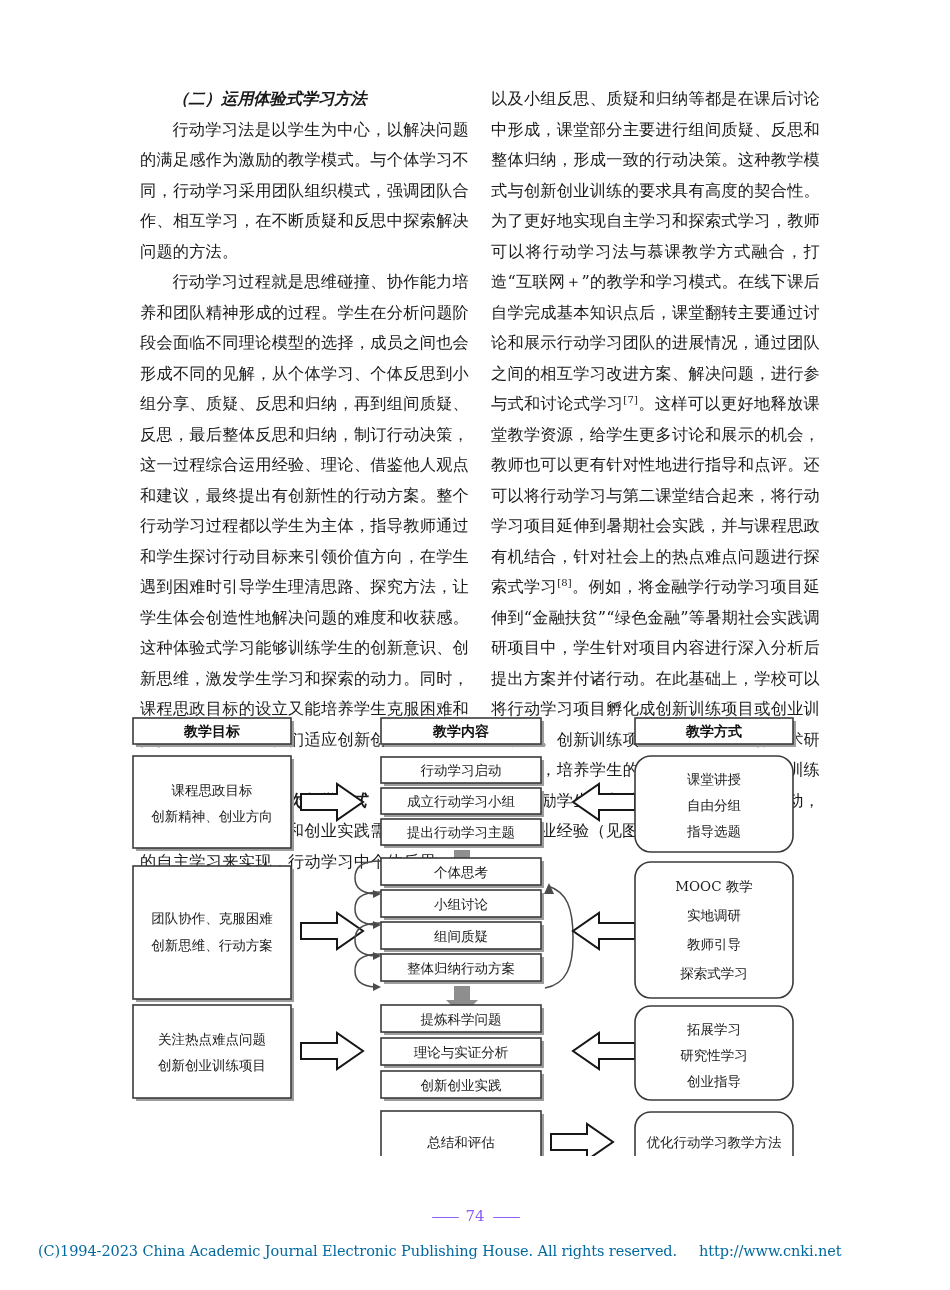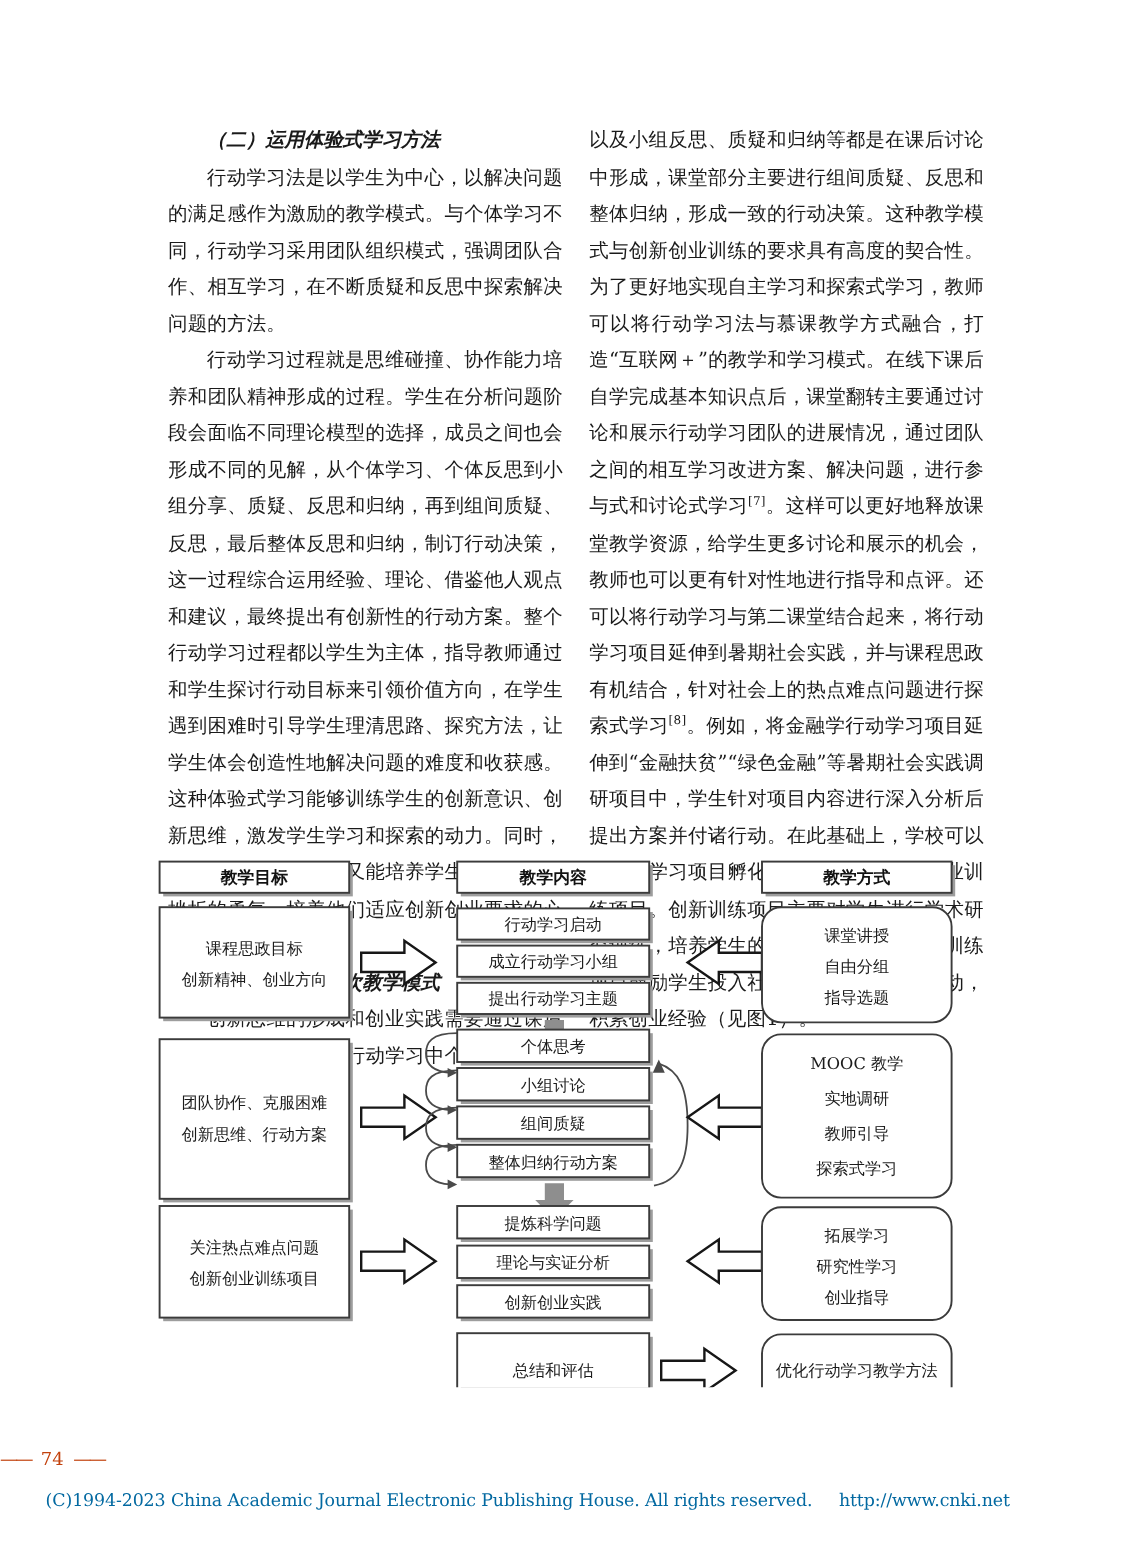--- a/index.html
+++ b/index.html
@@ -18,21 +18,21 @@
 
   
   .page {
     position: absolute;
     left: 0; top: 0;
     width: 950px; height: 1290px;
   }
   .columns {
     position: absolute;
     left: 140px;
-    top: 102px;
+    top: 84px;
     width: 680px;
     display: flex;
     gap: 22px;
   }
   .col {
     width: 329px;
   }
   .para {
     font-size: 16.2px;
     line-height: 30.5px;
@@ -80,22 +80,23 @@
     letter-spacing: 0.5px;
     color: #161616;
   }
 
   
   .page-number {
     position: absolute;
     left: 0;
     top: 1206px;
     width: 950px;
+    text-align: center;
     font-size: 15px;
-    color: #c2410c;
+    color: #8b5cf6;
     font-family: "DejaVu Serif", "Liberation Serif", serif;
   }
   .page-number .dash {
     display: inline-block;
     vertical-align: middle;
     letter-spacing: -2px;
   }
   .page-number .num {
     display: inline-block;
     padding: 0 8px;

